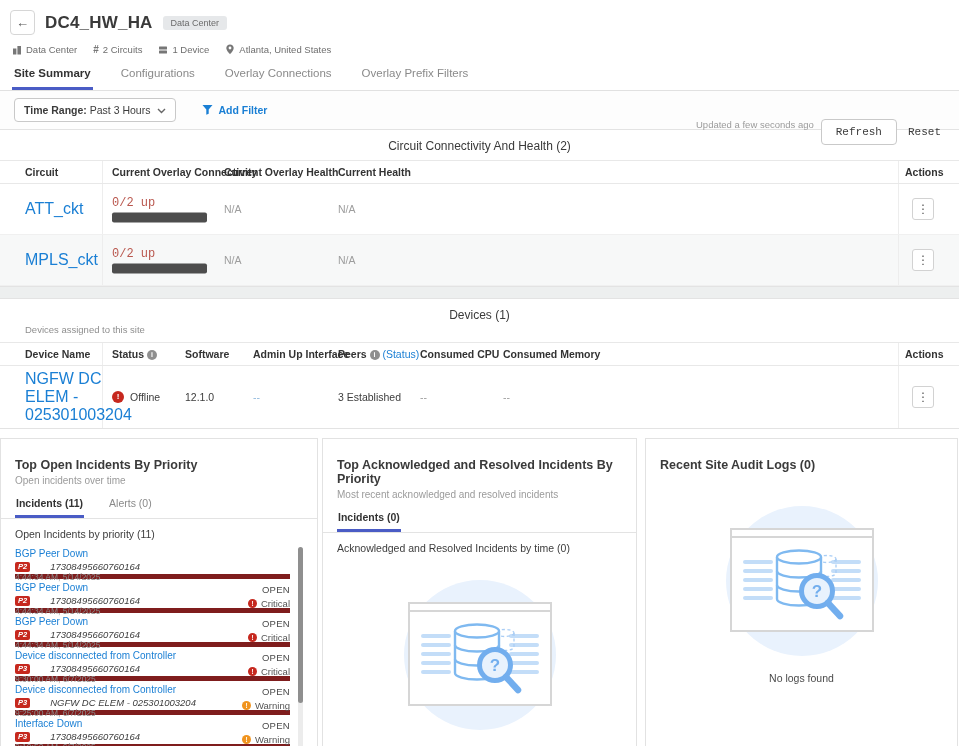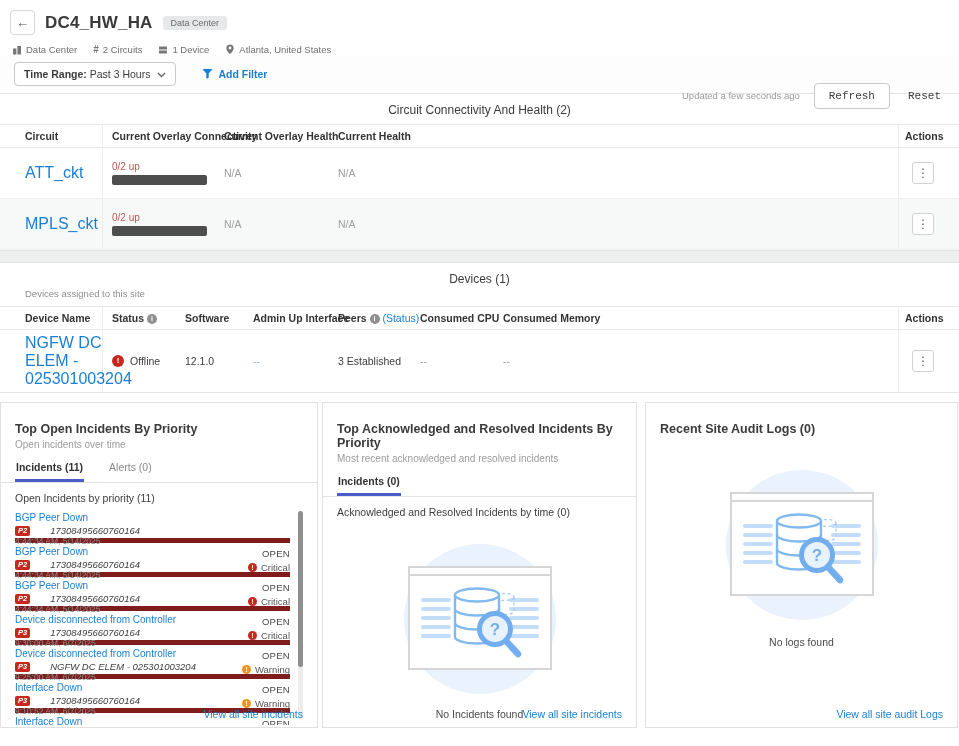--- a/index.html
+++ b/index.html
@@ -27,21 +27,21 @@
   .tab.active { color:#333; font-weight:bold; border-bottom-color:#4a5cc5; }
 
   
   .toolbar { height:38px; display:flex; align-items:center; padding:0 14px; background:#fdfdfd; }
   .time-select { display:flex; align-items:center; gap:7px; height:24px; padding:0 9px;
     border:1px solid #c9c9c9; border-radius:4px; background:#fff; font-size:10.5px;
     cursor:pointer; color:#3c3c3c; }
   .time-select b { font-weight:bold; }
   .add-filter { display:flex; align-items:center; gap:5px; margin-left:26px;
     font-size:10.5px; font-weight:bold; color:#1a7fd4; cursor:pointer; }
-  .tb-right { margin-left:auto; display:flex; align-items:center; gap:14px;margin-top:43px; }
+  .tb-right { margin-left:auto; display:flex; align-items:flex-start; gap:7px;margin-top:43px; }
   .updated-txt { font-size:9.5px; color:#9b9b9b; }
   .btn { height:26px; padding:0 14px; border:1px solid #c9c9c9; border-radius:4px;
     background:#fff; font-size:11px; color:#3c3c3c; font-family:Liberation Mono, monospace; cursor:pointer; }
   .btn-plain { border:none; background:none; padding:0 4px; }
 
   
   .card { background:#fff; border-top:1px solid #e3e3e3; border-bottom:1px solid #e3e3e3; }
   .gap { height:11px; background:#edefef; }
   .sec-title { font-size:12px; color:#3a3a3a; padding:9px 25px 7px;text-align:center; }
   .sec-sub { font-size:9.5px; color:#8f8f8f; padding:0 25px 7px; }
@@ -57,21 +57,21 @@
   .cact { left:905px; }
   .d1 { left:25px; width:80px; white-space:normal; } .d2 { left:112px; } .d3 { left:185px; }
   .d4 { left:253px; } .d5 { left:338px; } .d6 { left:420px; } .d7 { left:503px; }
   .ckt-row { height:51px; border-bottom:1px solid #f0f0f0; }
   .ckt-row.alt { background:#f7f8f8; }
   .dev-row { height:62px; }
   .row-link { font-size:16px; color:#1a7fd4; }
   .na { font-size:10.5px; color:#9d9d9d; }
   .dash-gray { font-size:10.5px; color:#9d9d9d; }
   .dash-blue { font-size:10.5px; color:#8fb9dd; }
-  .conn-up { font-size:10px; color:#b9574e; }
+  .conn-up { font-size:12px; color:#b9574e;font-family:Liberation Mono, monospace; }
   .conn-bar { width:95px; height:10px; background:#4d4d4d; border-radius:2px; margin-top:3px; }
   .kebab { width:22px; height:22px; border:1px solid #d2d2d2; border-radius:3px;
     background:#fff; color:#555; font-size:12px; line-height:20px; text-align:center;
     cursor:pointer; }
   .info-dot { display:inline-block; width:10px; height:10px; border-radius:50%;
     background:#8f8f8f; color:#fff; font-size:7px; font-weight:bold; text-align:center;
     line-height:10px; vertical-align:1px; cursor:pointer; }
   .status-wrap { display:flex; align-items:center; gap:6px; font-size:10.5px; color:#3c3c3c; }
   .status-dot { width:12px; height:12px; border-radius:50%; background:#c6281e; color:#fff;
     font-size:8px; font-weight:bold; text-align:center; line-height:12px; }
@@ -159,20 +159,26 @@
     </span>
     <span class="meta-item">
       <span class="meta-icon">
         <svg width="10" height="11">
             <path d="M5 0.5 C2.9 0.5 1.3 2.1 1.3 4.1 c0 2.7 3.7 6.2 3.7 6.2 s3.7-3.5 3.7-6.2 C8.7 2.1 7.1 0.5 5 0.5 z" fill="#777"></path>
             <circle cx="5" cy="4" r="1.4" fill="#fff"></circle>
           </svg>
       </span>
       <span>Atlanta, United States</span>
     </span>
+  </div>
+  <div class="tabs">
+    <div class="tab active">Site Summary</div>
+    <div class="tab">Configurations</div>
+    <div class="tab">Overlay Connections</div>
+    <div class="tab">Overlay Prefix Filters</div>
   </div>
 </div>
 
 <div class="toolbar">
   <div class="time-select">
     <span><b>Time Range:</b>
     <span>Past 3 Hours</span></span>
     <span>
       <svg width="9" height="6">
           <polyline points="1,1 4.5,4.5 8,1" fill="none" stroke="#666" stroke-width="1.4"></polyline>

